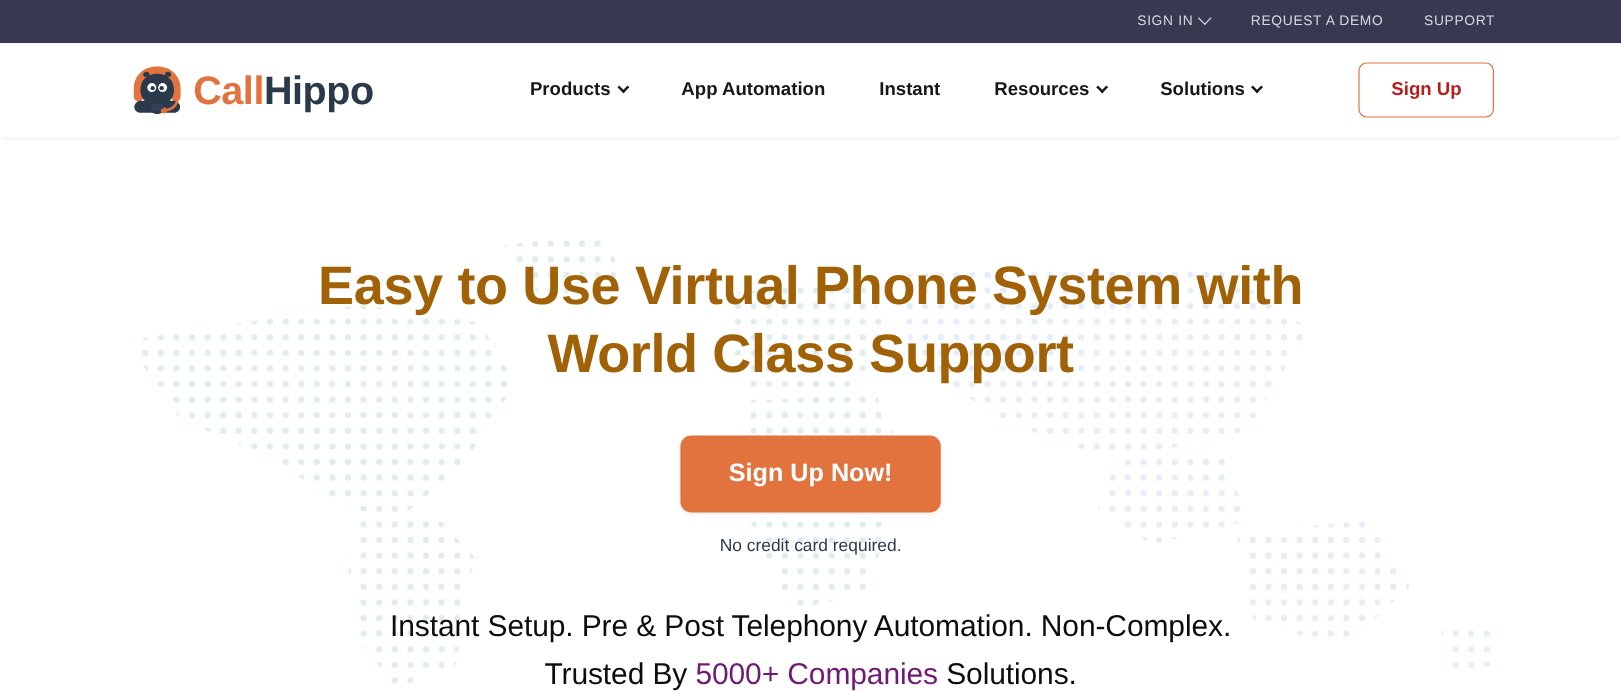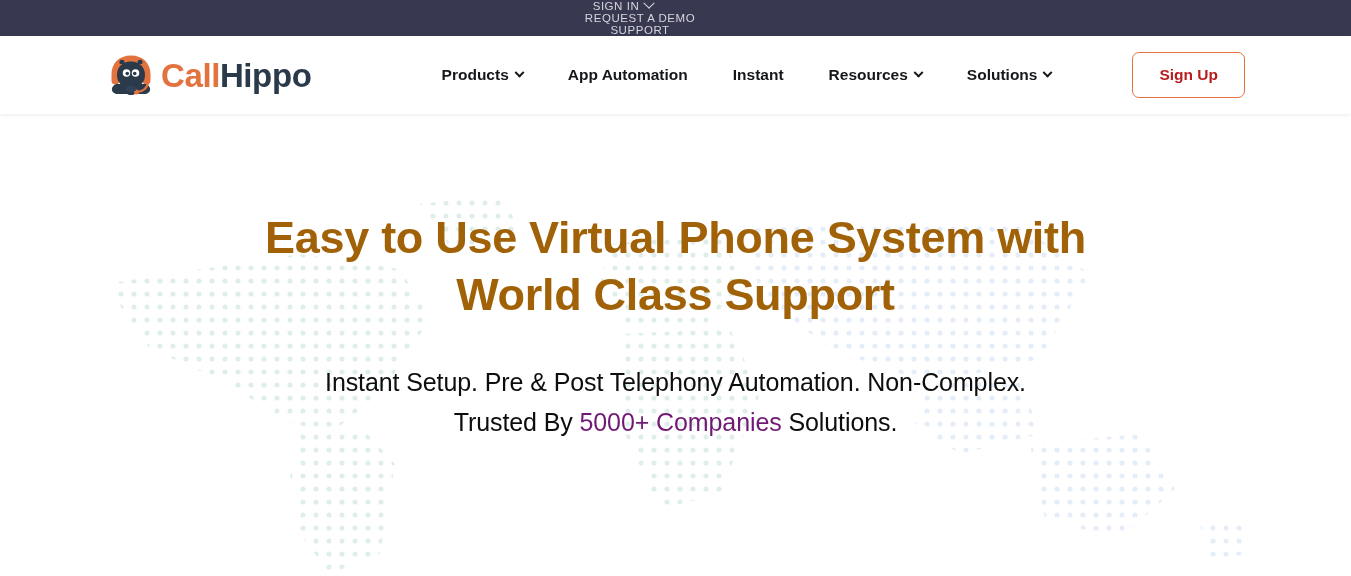--- a/index.html
+++ b/index.html
@@ -13,21 +13,20 @@
   }
 
   
   .topbar {
     height: 36px;
     background: #383850;
     display: flex;
     align-items: center;
     justify-content: flex-end;
     padding-right: 105px;
-    flex-direction: column;
   }
   .topbar-link {
     color: #d6d6de;
     font-size: 11.5px;
     letter-spacing: 0.55px;
     text-decoration: none;
     margin-left: 34px;
     display: flex;
     align-items: center;
     gap: 6px;
@@ -261,19 +260,23 @@
 
     <path d="M420 70 L505 60 L520 105 L455 120 Z" fill="url(#dotsL)"></path>
   </svg>
 
   <div class="hero-inner">
     <h1 class="hero-title">
       <span>Easy to Use Virtual Phone System with</span><br>
       <span>World Class Support</span>
     </h1>
 
+    <div class="cta-wrap">
+      <button class="cta-btn">Sign Up Now!</button>
+      <div class="cta-note">No credit card required.</div>
+    </div>
 
     <div class="hero-sub">
       <div>Instant Setup. Pre &amp; Post Telephony Automation. Non-Complex.</div>
       <div><span>Trusted By </span><span class="hl-orange">5000+ Companies</span><span> Solutions.</span></div>
     </div>
   </div>
 </div>
 
 </body></html>

